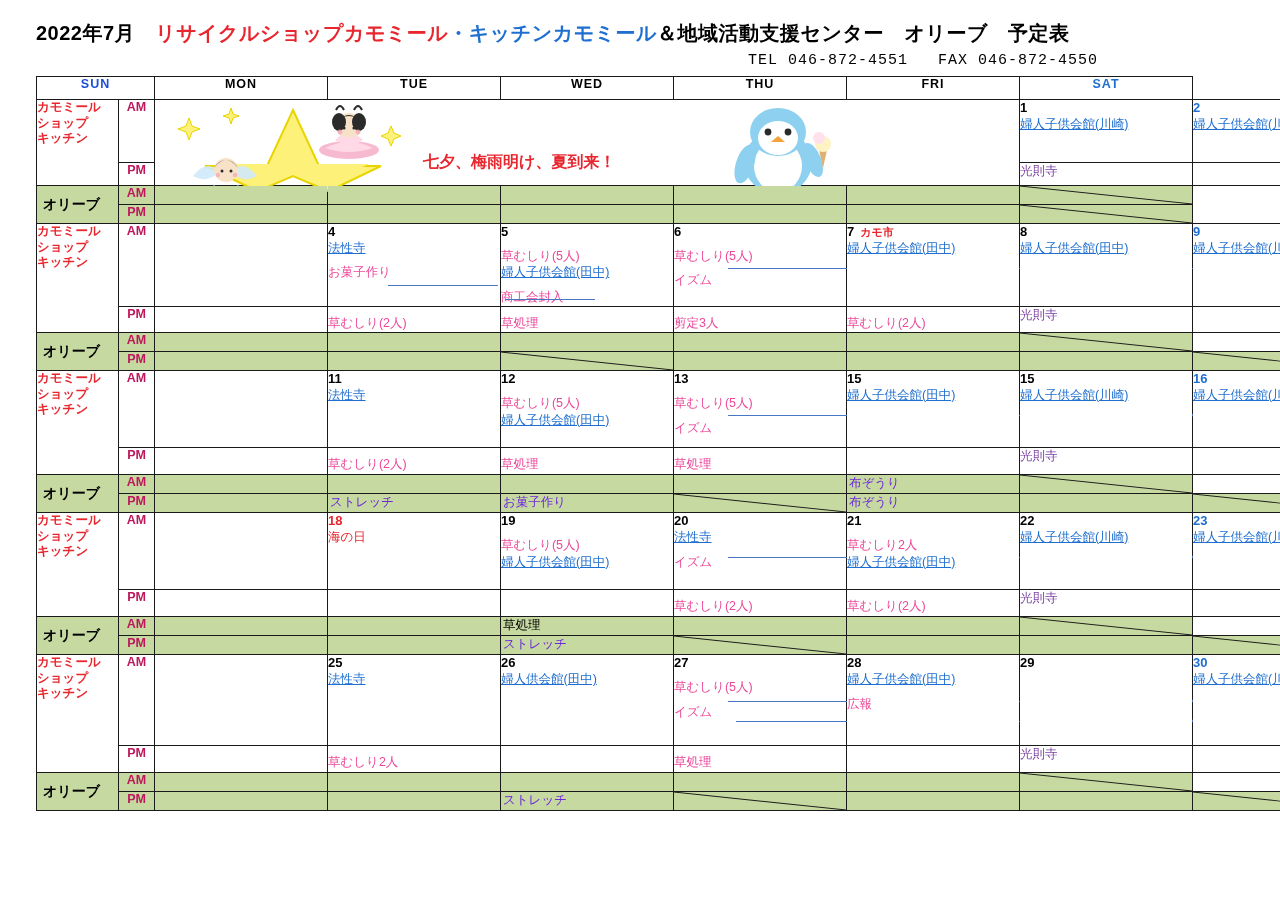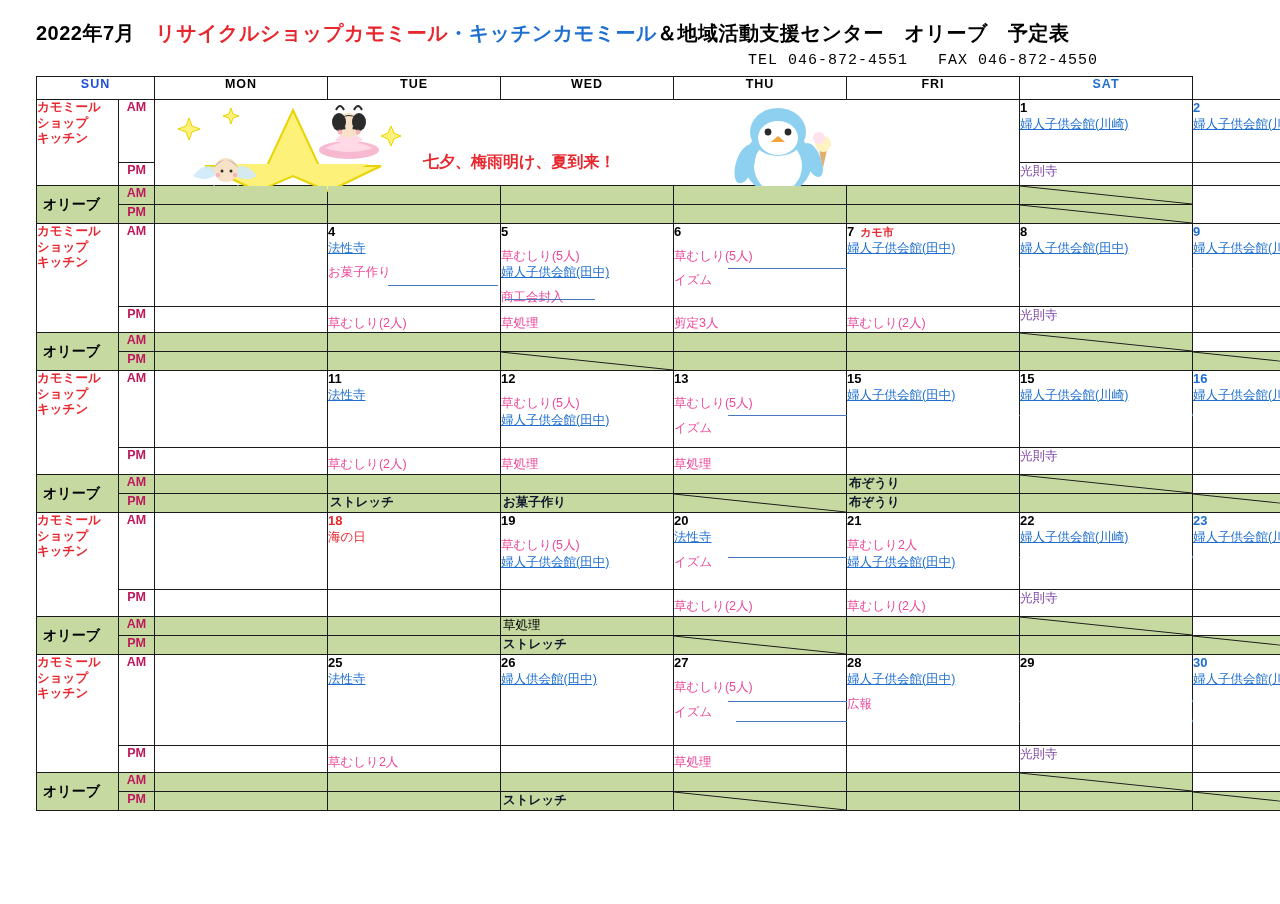--- a/index.html
+++ b/index.html
@@ -84,21 +84,21 @@
     font-size:11.5px;
     font-weight:bold;
     vertical-align:middle;
     background:#ffffff;
     color:#be185d;
   }
   td.ampm.olive{background:#c6d9a0;}
 
   td.cell{background:#ffffff;position:relative;padding:2px 4px 2px 5px;}
   td.cell.olive{background:#c6d9a0;}
-  td.cell.olive .ev{color:#0f172a;font-weight:bold;font-size:12.5px;padding-left:2px;}
+  td.cell.olive .ev{color:#6d28d9;font-weight:normal;font-size:12.5px;padding-left:2px;}
 
   .daynum{font-size:13px;font-weight:bold;line-height:1.2;}
   .daynum.sat{color:#1f6fd0;}
   .daynum.hol{color:#e8262e;}
   .daynum .mark{color:#e8262e;font-weight:bold;margin-left:6px;font-size:11px;}
 
   .ev{font-size:12.5px;line-height:1.35;white-space:nowrap;}
   .ev.blue{color:#1f6fd0;text-decoration:underline;}
   .ev.black{color:#ec4899;margin-top:8px;}
   .ev.purple{color:#7b3fa0;}

